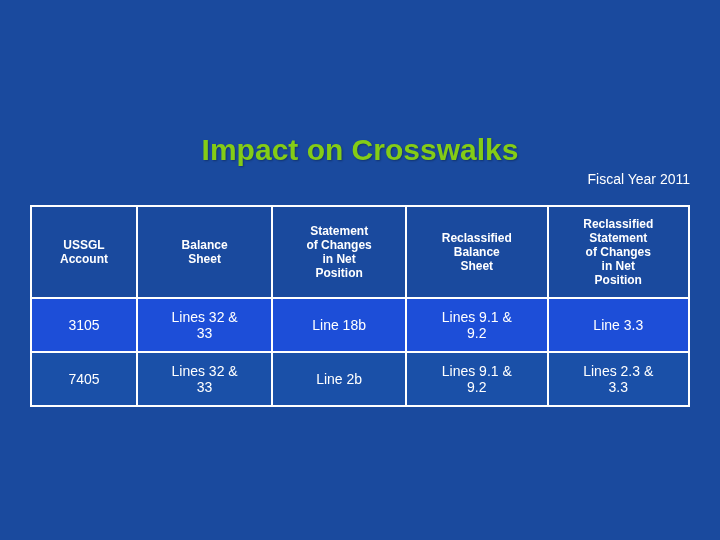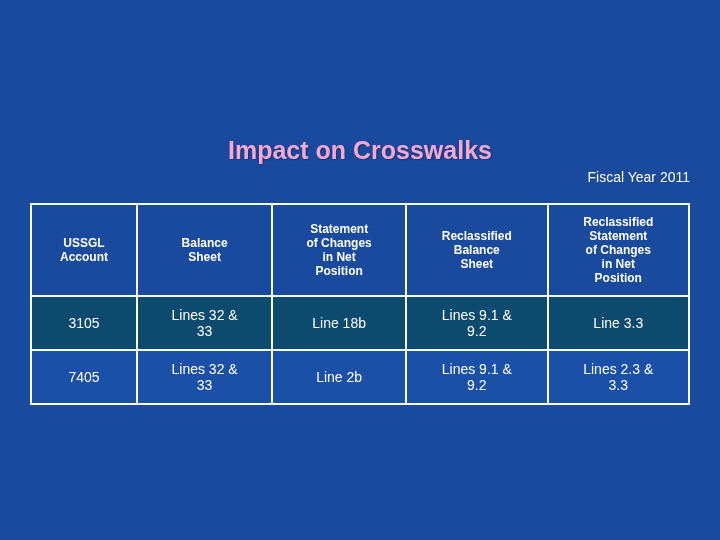--- a/index.html
+++ b/index.html
@@ -19,22 +19,22 @@
       overflow: hidden;
     }
 
     .slide {
       width: 680px;
       padding: 20px 10px;
     }
 
     .title {
       text-align: center;
-      color: #f9a8d4;
-      font-size: 25px;
+      color: #84cc16;
+      font-size: 30px;
       font-weight: bold;
       margin-bottom: 4px;
       text-shadow: 1px 1px 2px rgba(0,0,0,0.3);
     }
 
     .subtitle {
       text-align: right;
       color: #ffffff;
       font-size: 14px;
       margin-bottom: 18px;
@@ -56,21 +56,21 @@
       vertical-align: middle;
     }
 
     .crosswalk-table thead tr th {
       background: #1a4a9e;
       font-weight: bold;
       font-size: 12px;
     }
 
     .crosswalk-table tbody tr td {
-      background: #0c4a6e;
+      background: #1d4ed8;
     }
 
     .crosswalk-table tbody tr:nth-child(even) td {
       background: #1a50a8;
     }
   </style>
 </head>
 <body>
 
 <div class="slide">

